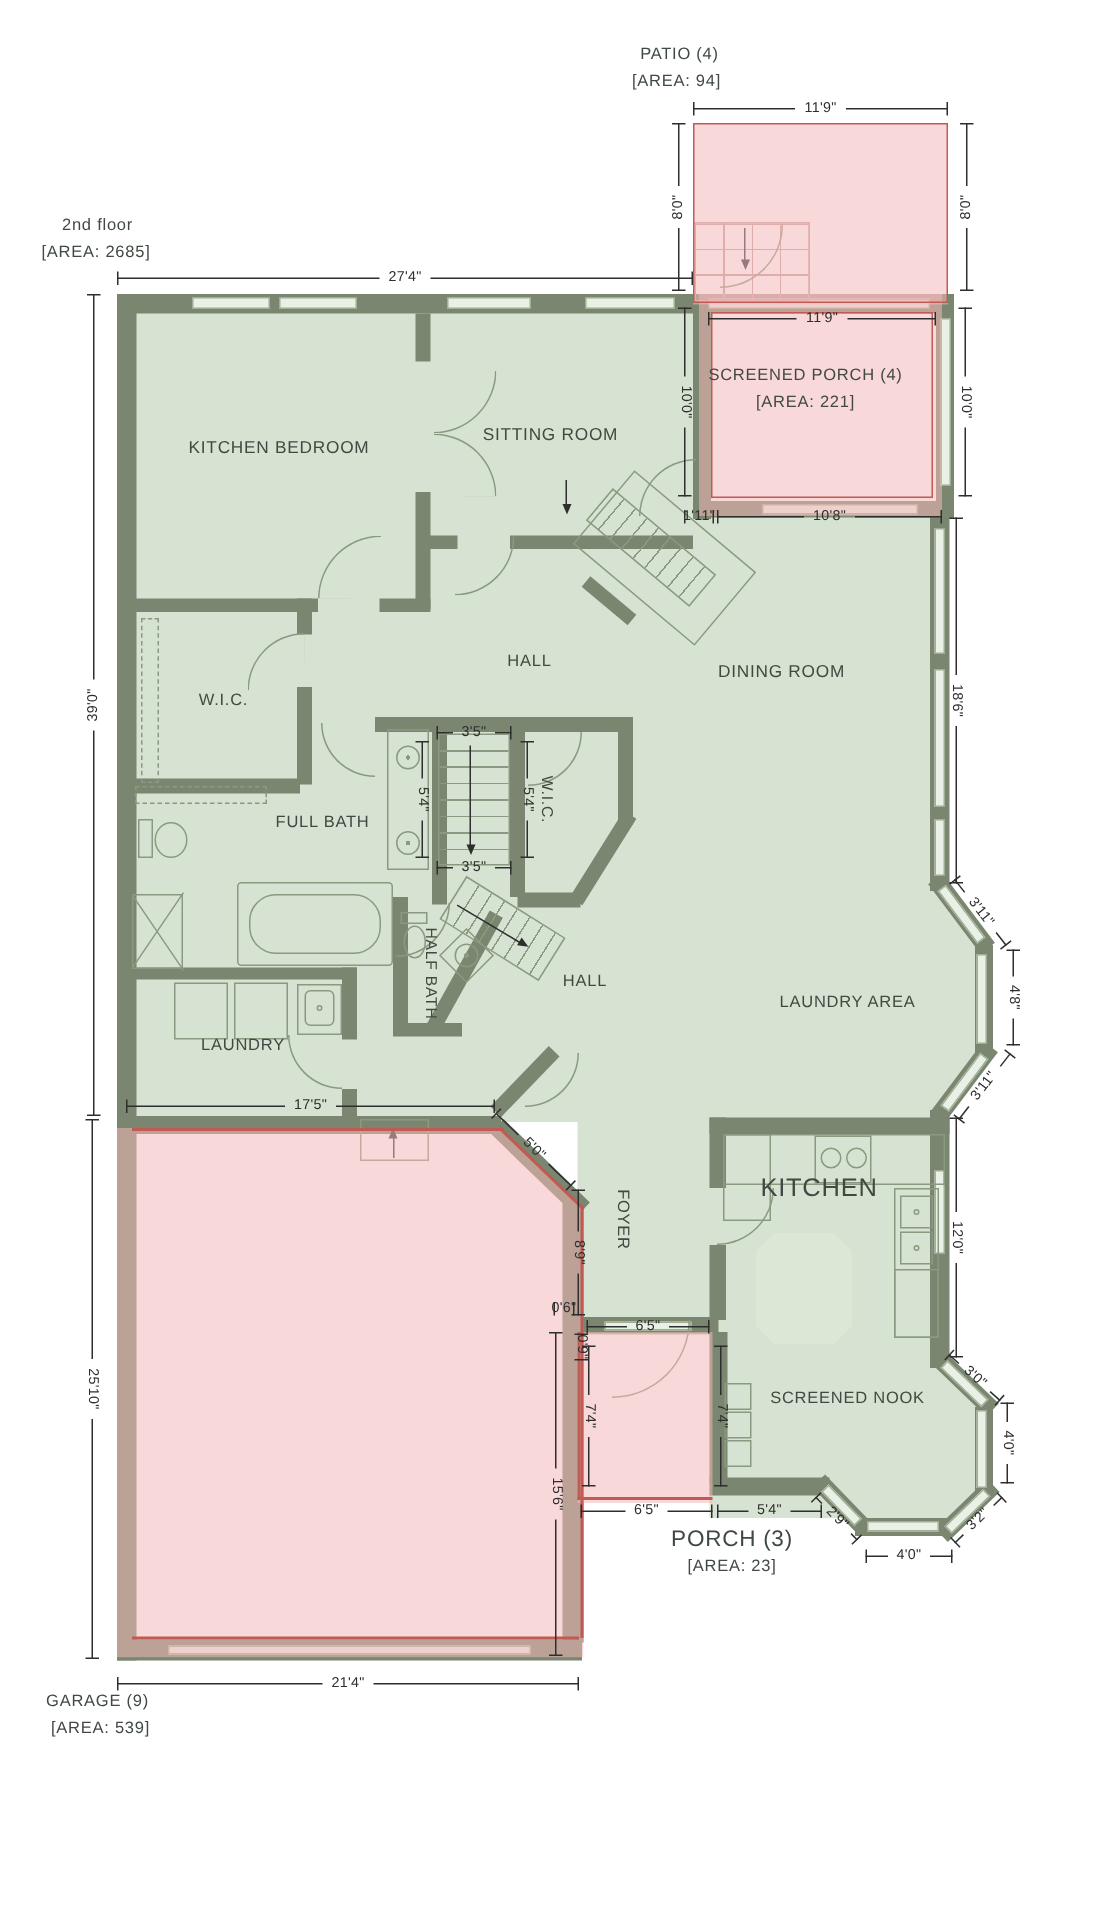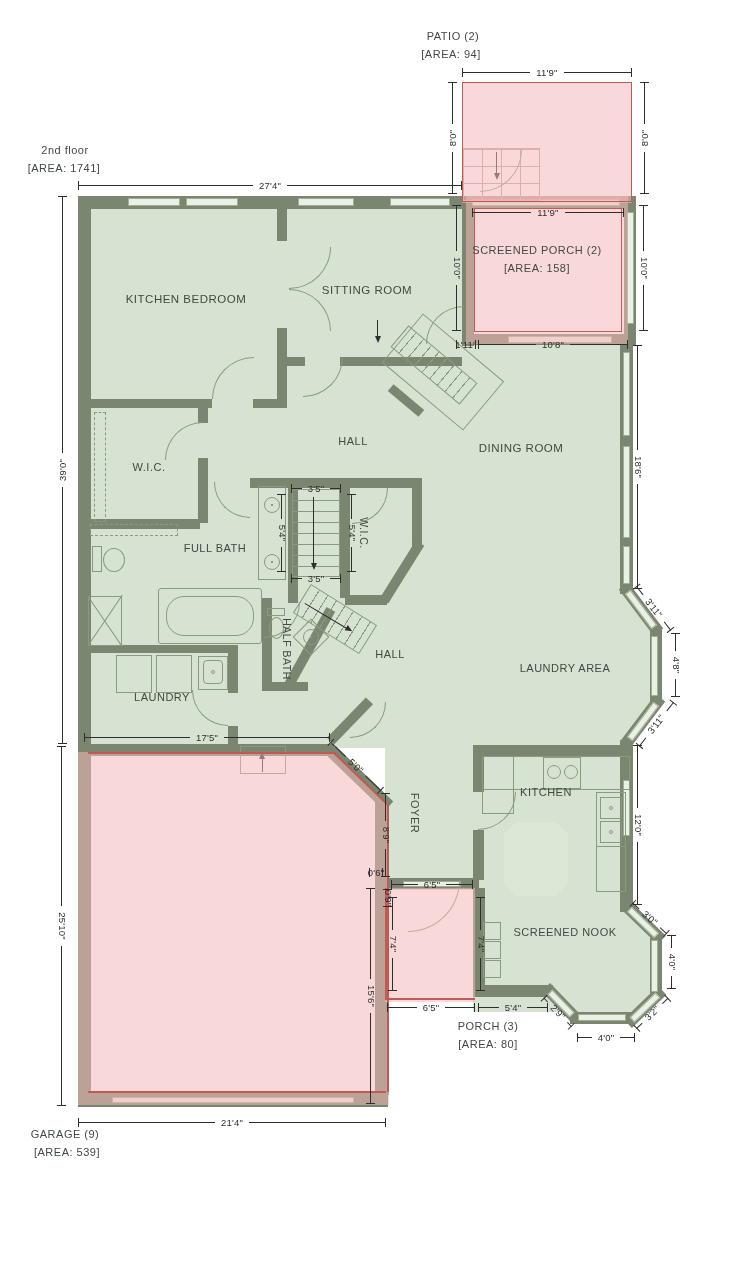--- a/index.html
+++ b/index.html
@@ -424,37 +424,37 @@
       <div style="position: absolute; right: 0px; top: -4.5px; width: 1px; height: 9px; background: rgb(46, 46, 46);"></div>
       <span style="position: absolute; left: 50%; top: 0px; transform: translate(-50%, -50%); font-size: 9.5px; color: rgb(46, 46, 46); white-space: nowrap; letter-spacing: 0.2px;">15'6"</span>
     </div>
     <div style="position: absolute; left: 78px; top: 1122px; width: 308px; height: 0px; transform: rotate(0deg);">
       <div style="position: absolute; left: 0px; top: -0.5px; width: 137px; height: 1px; background: rgb(46, 46, 46);"></div>
       <div style="position: absolute; right: 0px; top: -0.5px; width: 137px; height: 1px; background: rgb(46, 46, 46);"></div>
       <div style="position: absolute; left: 0px; top: -4.5px; width: 1px; height: 9px; background: rgb(46, 46, 46);"></div>
       <div style="position: absolute; right: 0px; top: -4.5px; width: 1px; height: 9px; background: rgb(46, 46, 46);"></div>
       <span style="position: absolute; left: 50%; top: 0px; transform: translate(-50%, -50%); font-size: 9.5px; color: rgb(46, 46, 46); white-space: nowrap; letter-spacing: 0.2px;">21'4"</span>
     </div>
-    <div style="position: absolute; left: 453px; top: 36px; transform: translate(-50%, -50%) rotate(0deg); font-size: 11px; color: rgb(65, 74, 66); white-space: nowrap; letter-spacing: 0.5px;">PATIO (2)</div>
+    <div style="position: absolute; left: 453px; top: 36px; transform: translate(-50%, -50%) rotate(0deg); font-size: 11px; color: rgb(65, 74, 66); white-space: nowrap; letter-spacing: 0.5px;">PATIO (4)</div>
     <div style="position: absolute; left: 451px; top: 54px; transform: translate(-50%, -50%) rotate(0deg); font-size: 11px; color: rgb(65, 74, 66); white-space: nowrap; letter-spacing: 0.5px;">[AREA: 94]</div>
     <div style="position: absolute; left: 65px; top: 150px; transform: translate(-50%, -50%) rotate(0deg); font-size: 11px; color: rgb(65, 74, 66); white-space: nowrap; letter-spacing: 0.5px;">2nd floor</div>
-    <div style="position: absolute; left: 64px; top: 168px; transform: translate(-50%, -50%) rotate(0deg); font-size: 11px; color: rgb(65, 74, 66); white-space: nowrap; letter-spacing: 0.5px;">[AREA: 1741]</div>
-    <div style="position: absolute; left: 537px; top: 250px; transform: translate(-50%, -50%) rotate(0deg); font-size: 11px; color: rgb(65, 74, 66); white-space: nowrap; letter-spacing: 0.5px;">SCREENED PORCH (2)</div>
-    <div style="position: absolute; left: 537px; top: 268px; transform: translate(-50%, -50%) rotate(0deg); font-size: 11px; color: rgb(65, 74, 66); white-space: nowrap; letter-spacing: 0.5px;">[AREA: 158]</div>
+    <div style="position: absolute; left: 64px; top: 168px; transform: translate(-50%, -50%) rotate(0deg); font-size: 11px; color: rgb(65, 74, 66); white-space: nowrap; letter-spacing: 0.5px;">[AREA: 2685]</div>
+    <div style="position: absolute; left: 537px; top: 250px; transform: translate(-50%, -50%) rotate(0deg); font-size: 11px; color: rgb(65, 74, 66); white-space: nowrap; letter-spacing: 0.5px;">SCREENED PORCH (4)</div>
+    <div style="position: absolute; left: 537px; top: 268px; transform: translate(-50%, -50%) rotate(0deg); font-size: 11px; color: rgb(65, 74, 66); white-space: nowrap; letter-spacing: 0.5px;">[AREA: 221]</div>
     <div style="position: absolute; left: 186px; top: 299px; transform: translate(-50%, -50%) rotate(0deg); font-size: 11.5px; color: rgb(65, 74, 66); white-space: nowrap; letter-spacing: 0.5px;">KITCHEN BEDROOM</div>
     <div style="position: absolute; left: 367px; top: 290px; transform: translate(-50%, -50%) rotate(0deg); font-size: 11.5px; color: rgb(65, 74, 66); white-space: nowrap; letter-spacing: 0.5px;">SITTING ROOM</div>
     <div style="position: absolute; left: 353px; top: 441px; transform: translate(-50%, -50%) rotate(0deg); font-size: 11px; color: rgb(65, 74, 66); white-space: nowrap; letter-spacing: 0.5px;">HALL</div>
     <div style="position: absolute; left: 521px; top: 448px; transform: translate(-50%, -50%) rotate(0deg); font-size: 11.5px; color: rgb(65, 74, 66); white-space: nowrap; letter-spacing: 0.5px;">DINING ROOM</div>
     <div style="position: absolute; left: 149px; top: 467px; transform: translate(-50%, -50%) rotate(0deg); font-size: 11px; color: rgb(65, 74, 66); white-space: nowrap; letter-spacing: 0.5px;">W.I.C.</div>
     <div style="position: absolute; left: 215px; top: 548px; transform: translate(-50%, -50%) rotate(0deg); font-size: 11px; color: rgb(65, 74, 66); white-space: nowrap; letter-spacing: 0.5px;">FULL BATH</div>
     <div style="position: absolute; left: 364px; top: 533px; transform: translate(-50%, -50%) rotate(90deg); font-size: 10.5px; color: rgb(65, 74, 66); white-space: nowrap; letter-spacing: 0.5px;">W.I.C.</div>
     <div style="position: absolute; left: 287px; top: 649px; transform: translate(-50%, -50%) rotate(90deg); font-size: 10.5px; color: rgb(65, 74, 66); white-space: nowrap; letter-spacing: 0.5px;">HALF BATH</div>
     <div style="position: absolute; left: 162px; top: 697px; transform: translate(-50%, -50%) rotate(0deg); font-size: 11px; color: rgb(65, 74, 66); white-space: nowrap; letter-spacing: 0.5px;">LAUNDRY</div>
     <div style="position: absolute; left: 390px; top: 654px; transform: translate(-50%, -50%) rotate(0deg); font-size: 11px; color: rgb(65, 74, 66); white-space: nowrap; letter-spacing: 0.5px;">HALL</div>
     <div style="position: absolute; left: 565px; top: 668px; transform: translate(-50%, -50%) rotate(0deg); font-size: 11px; color: rgb(65, 74, 66); white-space: nowrap; letter-spacing: 0.5px;">LAUNDRY AREA</div>
     <div style="position: absolute; left: 415px; top: 813px; transform: translate(-50%, -50%) rotate(90deg); font-size: 11px; color: rgb(65, 74, 66); white-space: nowrap; letter-spacing: 0.5px;">FOYER</div>
-    <div style="position: absolute; left: 546px; top: 792px; transform: translate(-50%, -50%) rotate(0deg); font-size: 11px; color: rgb(65, 74, 66); white-space: nowrap; letter-spacing: 0.5px;">KITCHEN</div>
+    <div style="position: absolute; left: 546px; top: 792px; transform: translate(-50%, -50%) rotate(0deg); font-size: 17px; color: rgb(65, 74, 66); white-space: nowrap; letter-spacing: 0.5px;">KITCHEN</div>
     <div style="position: absolute; left: 565px; top: 932px; transform: translate(-50%, -50%) rotate(0deg); font-size: 11px; color: rgb(65, 74, 66); white-space: nowrap; letter-spacing: 0.5px;">SCREENED NOOK</div>
-    <div style="position: absolute; left: 488px; top: 1026px; transform: translate(-50%, -50%) rotate(0deg); font-size: 11px; color: rgb(65, 74, 66); white-space: nowrap; letter-spacing: 0.5px;">PORCH (3)</div>
-    <div style="position: absolute; left: 488px; top: 1044px; transform: translate(-50%, -50%) rotate(0deg); font-size: 11px; color: rgb(65, 74, 66); white-space: nowrap; letter-spacing: 0.5px;">[AREA: 80]</div>
+    <div style="position: absolute; left: 488px; top: 1026px; transform: translate(-50%, -50%) rotate(0deg); font-size: 15px; color: rgb(65, 74, 66); white-space: nowrap; letter-spacing: 0.5px;">PORCH (3)</div>
+    <div style="position: absolute; left: 488px; top: 1044px; transform: translate(-50%, -50%) rotate(0deg); font-size: 11px; color: rgb(65, 74, 66); white-space: nowrap; letter-spacing: 0.5px;">[AREA: 23]</div>
     <div style="position: absolute; left: 65px; top: 1134px; transform: translate(-50%, -50%) rotate(0deg); font-size: 11px; color: rgb(65, 74, 66); white-space: nowrap; letter-spacing: 0.5px;">GARAGE (9)</div>
     <div style="position: absolute; left: 67px; top: 1152px; transform: translate(-50%, -50%) rotate(0deg); font-size: 11px; color: rgb(65, 74, 66); white-space: nowrap; letter-spacing: 0.5px;">[AREA: 539]</div>
   </div>
 
 </body></html>

